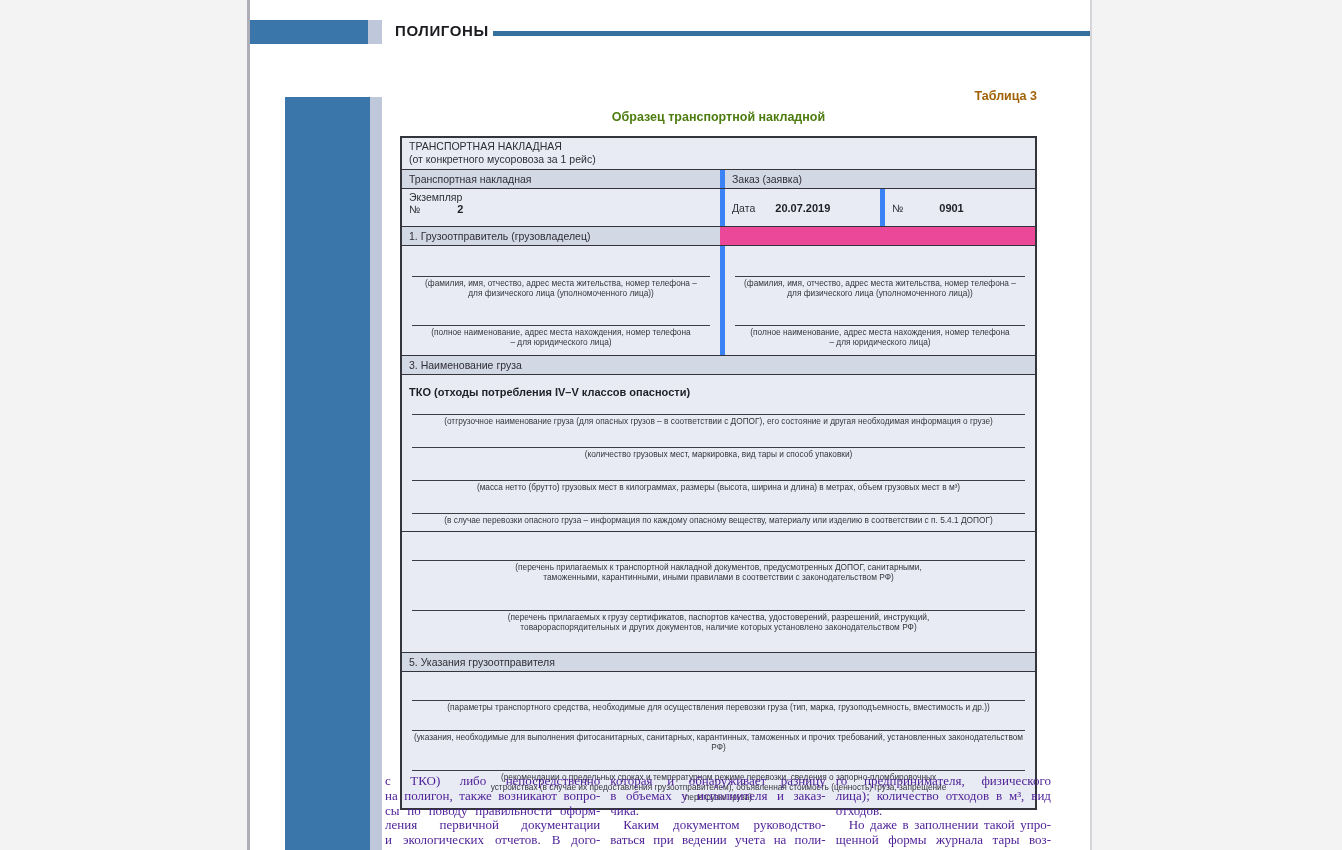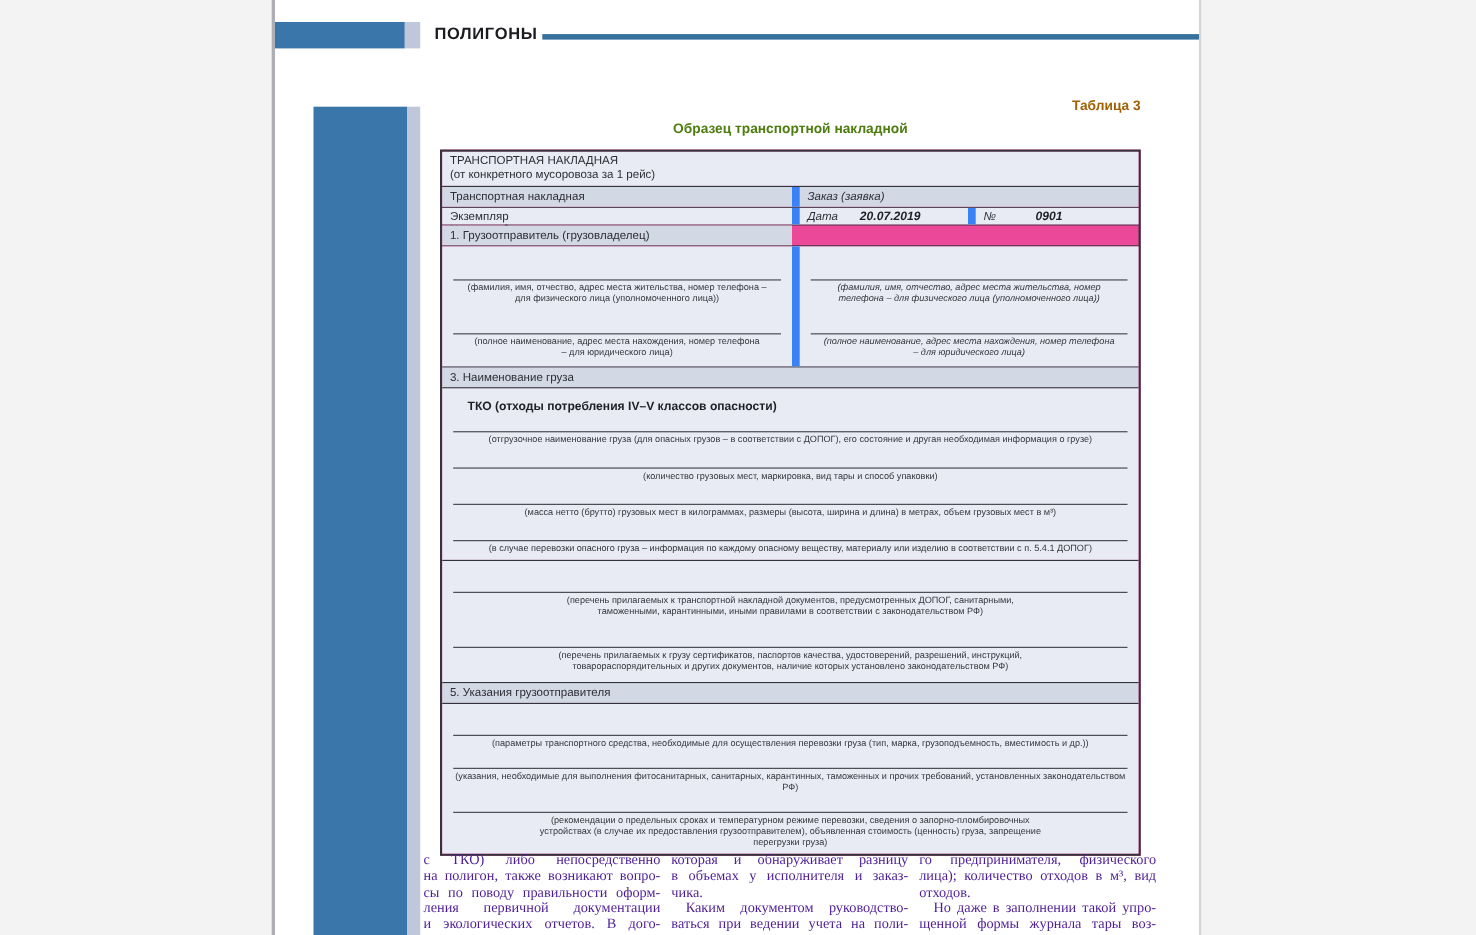--- a/index.html
+++ b/index.html
@@ -27,38 +27,38 @@
   .table-title{left:400px;top:110px;width:637px;text-align:center;font-size:12.5px;font-weight:bold;color:#4d7c0f;}
   
   .waybill{left:400px;top:136px;width:637px;border:2px solid #34343c;box-sizing:border-box;background:#ec4899;font-size:10.5px;color:#2e2e36;}
   .row{box-sizing:border-box;}
   .row + .row{border-top:1px solid #34343c;}
   .dark{background:#d2d8e4;}
   .light{background:#e8ebf4;}
   .pad{padding:3px 7px;}
   .cells{display:flex;align-items:stretch;}
   .cell{box-sizing:border-box;}
-  .cell + .cell{border-left:7px solid #3b82f6;font-style:italic;}
+  .cell + .cell{border-left:5px solid #3b82f6;}
   .w-left{width:318px;flex:none;}
   .w-right{flex:1;}
   .w-mid{width:160px;flex:none;}
   .two-line{line-height:13px;padding:2px 7px 3px;}
   .vcenter{display:flex;align-items:center;}
   .val{font-weight:bold;font-size:11px;color:#1f1f26;}
   .sigline{border-top:1px solid #3d3d45;margin:0 10px;height:0;}
   .cap{font-size:8.3px;line-height:10px;text-align:center;color:#35353d;margin:1px auto 0;padding:0 6px;}
   .cap-w280{max-width:280px;}
   .cap-w265{max-width:265px;}
   .cap-w420{max-width:420px;}
   .cap-w440{max-width:440px;}
   .cap-w475{max-width:475px;}
-  .cargo-name{font-weight:bold;font-size:11px;padding:11px 7px 0;color:#1f1f26;margin-left:16px;}
+  .cargo-name{font-weight:bold;font-size:11px;padding:11px 7px 0;color:#1f1f26;}
   .mt30{margin-top:30px;} .mt27{margin-top:27px;} .mt21{margin-top:21px;}
   .mt18{margin-top:18px;} .mt28{margin-top:28px;} .mt16{margin-top:16px;}
-  .pb8{padding-bottom:8px;} .pb6{padding-bottom:6px;} .pb10{padding-bottom:10px;}
+  .pb8{padding-bottom:8px;} .pb6{padding-bottom:6px;} .pb10{padding-bottom:20px;}
   
   .article{left:385px;top:774px;width:666px;display:flex;gap:10px;
     font-family:"Liberation Serif", serif;font-size:13px;line-height:14.8px;color:#4c1d95;}
   .article-col{flex:1;min-width:0;}
   .jl{text-align:justify;text-align-last:justify;}
   .jl-end{text-align:justify;text-align-last:left;}
   .indent{text-indent:13px;}
 </style>
 </head>
 <body>
@@ -83,21 +83,21 @@
   <div class="row light two-line">
     <div>ТРАНСПОРТНАЯ НАКЛАДНАЯ</div>
     <div>(от конкретного мусоровоза за 1 рейс)</div>
   </div>
 
   <div class="row cells">
     <div class="cell w-left dark pad">Транспортная накладная</div>
     <div class="cell w-right dark pad">Заказ (заявка)</div>
   </div>
 
-  <div class="row cells" style="height:16px;">
+  <div class="row cells" style="height:38px;">
     <div class="cell w-left light" style="padding:2px 7px;line-height:12px;">
       <div>Экземпляр</div>
       <div>
         <span>№</span>
         <span class="val" style="margin-left:34px;">2</span>
       </div>
     </div>
     <div class="cell w-mid light vcenter" style="padding:0 7px;">
       <span>Дата</span>
       <span class="val" style="margin-left:20px;">20.07.2019</span>

